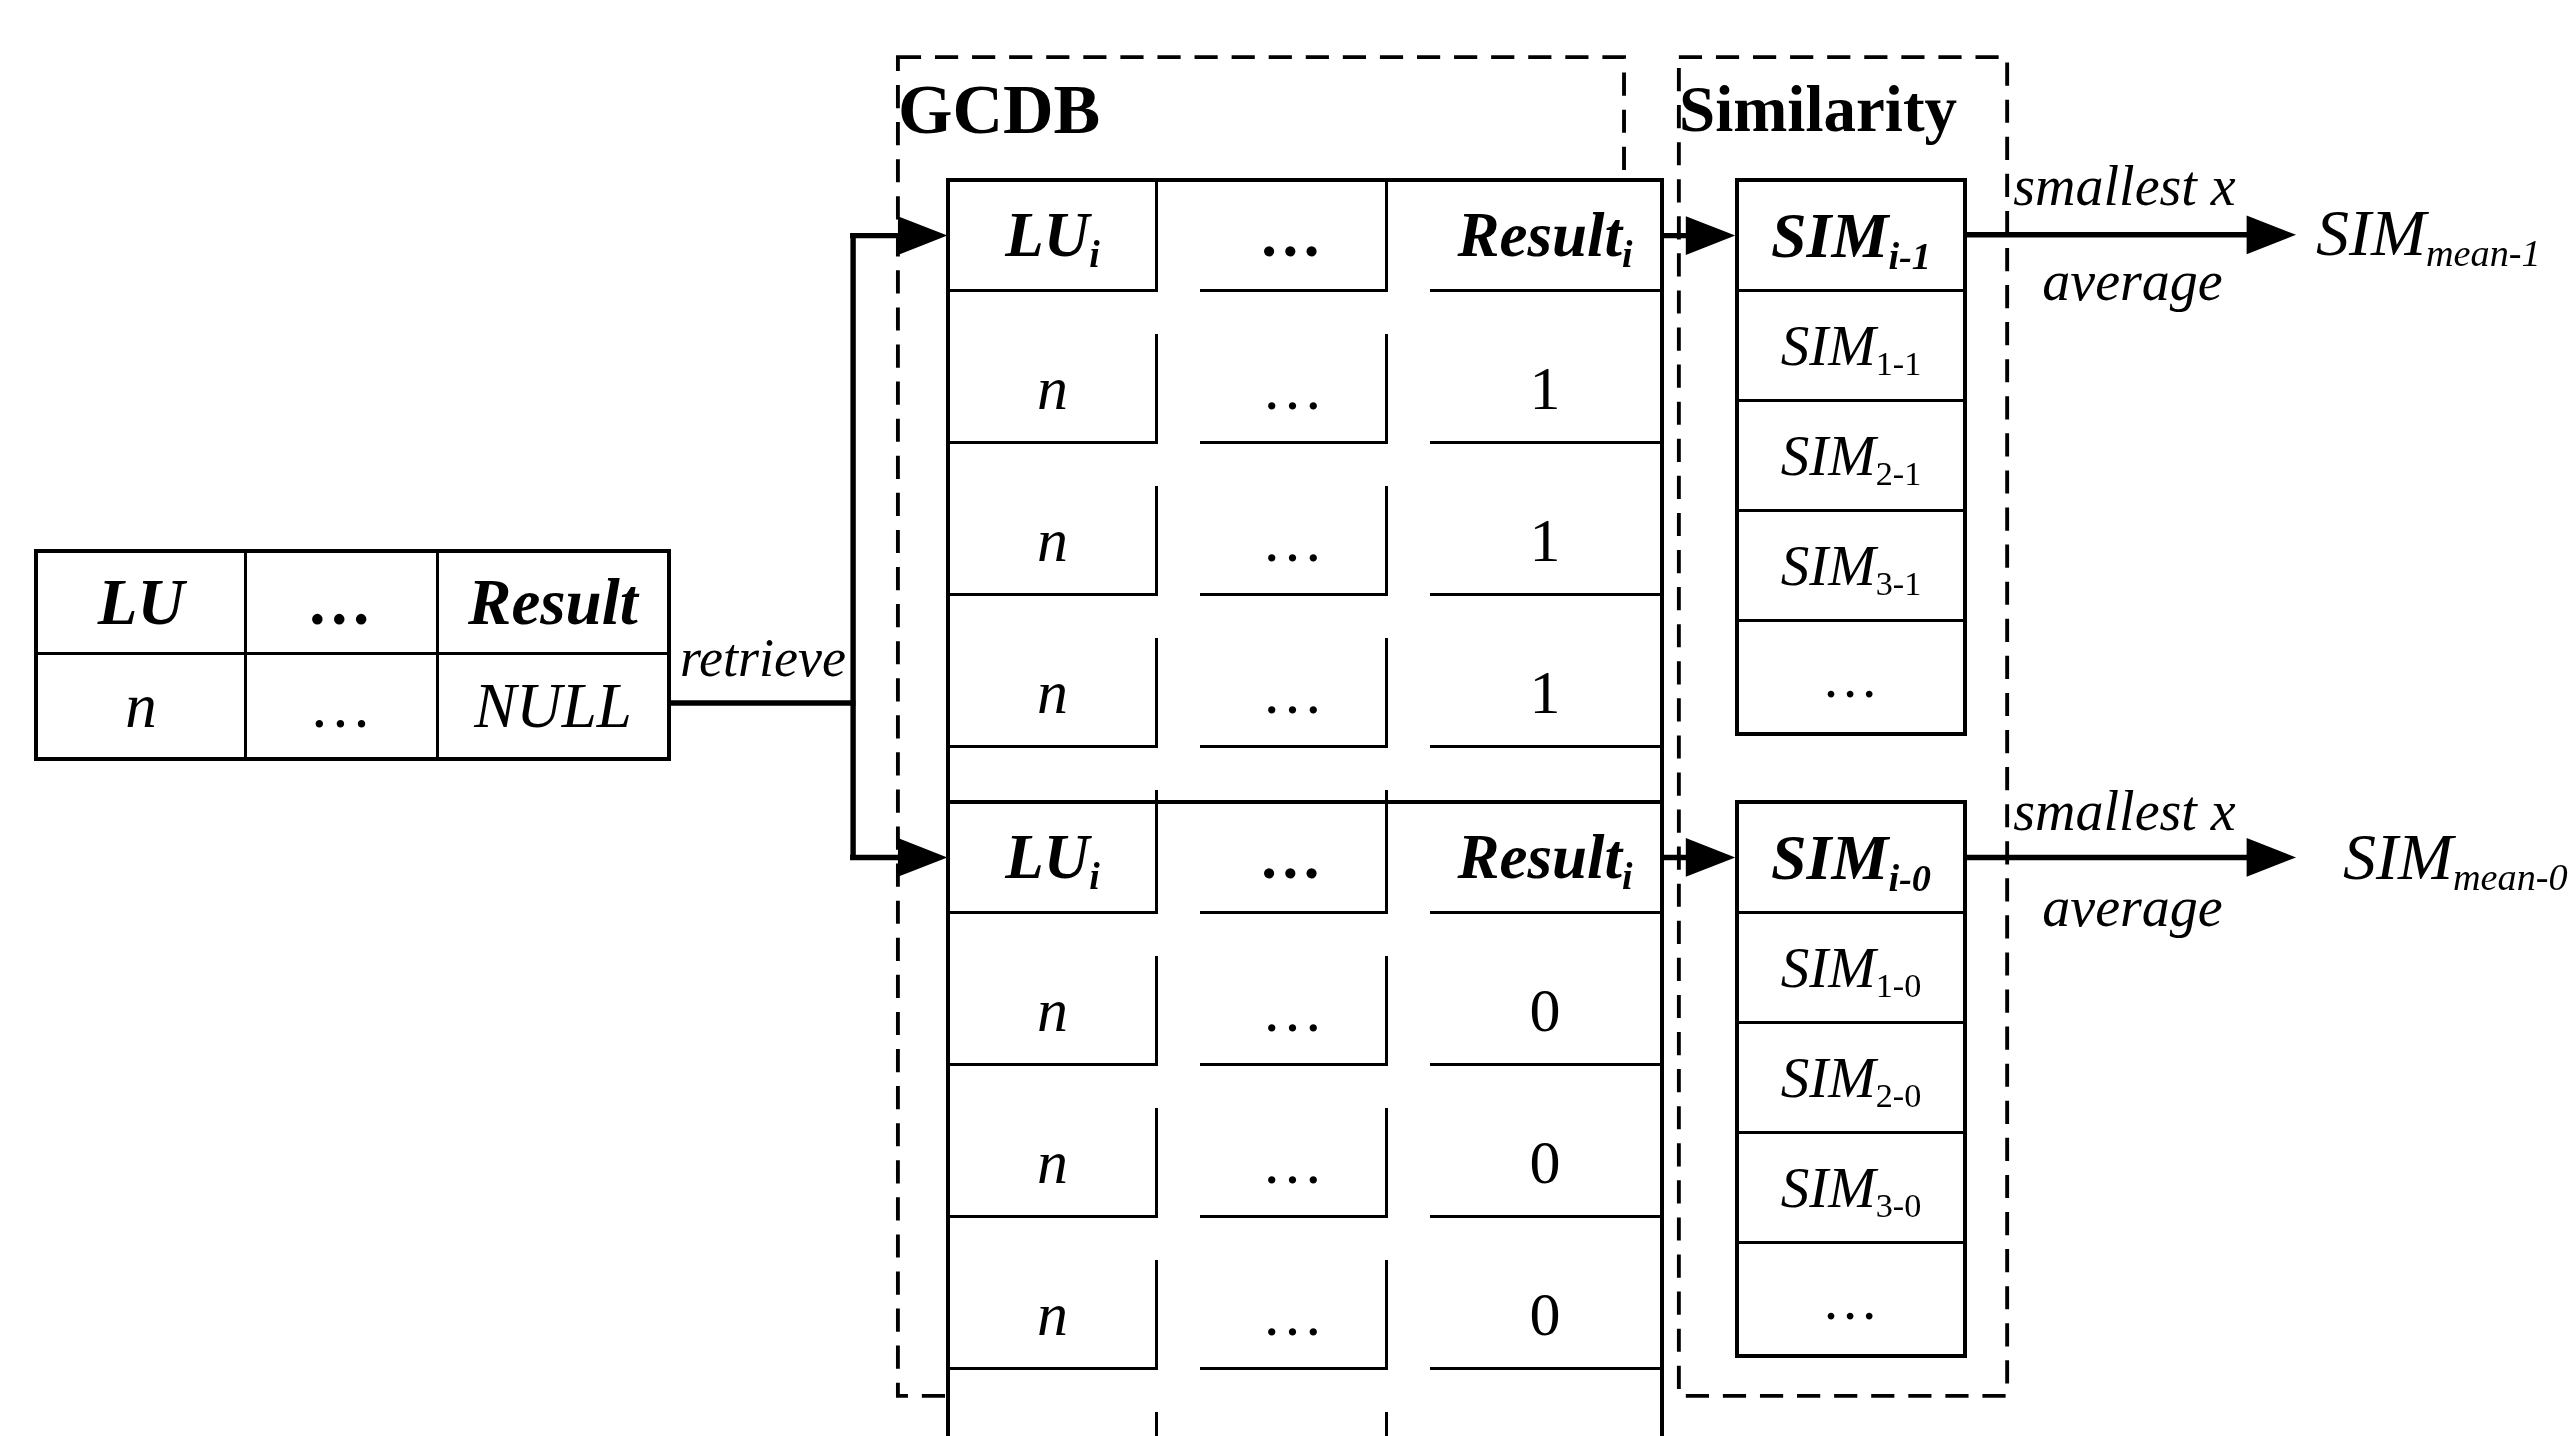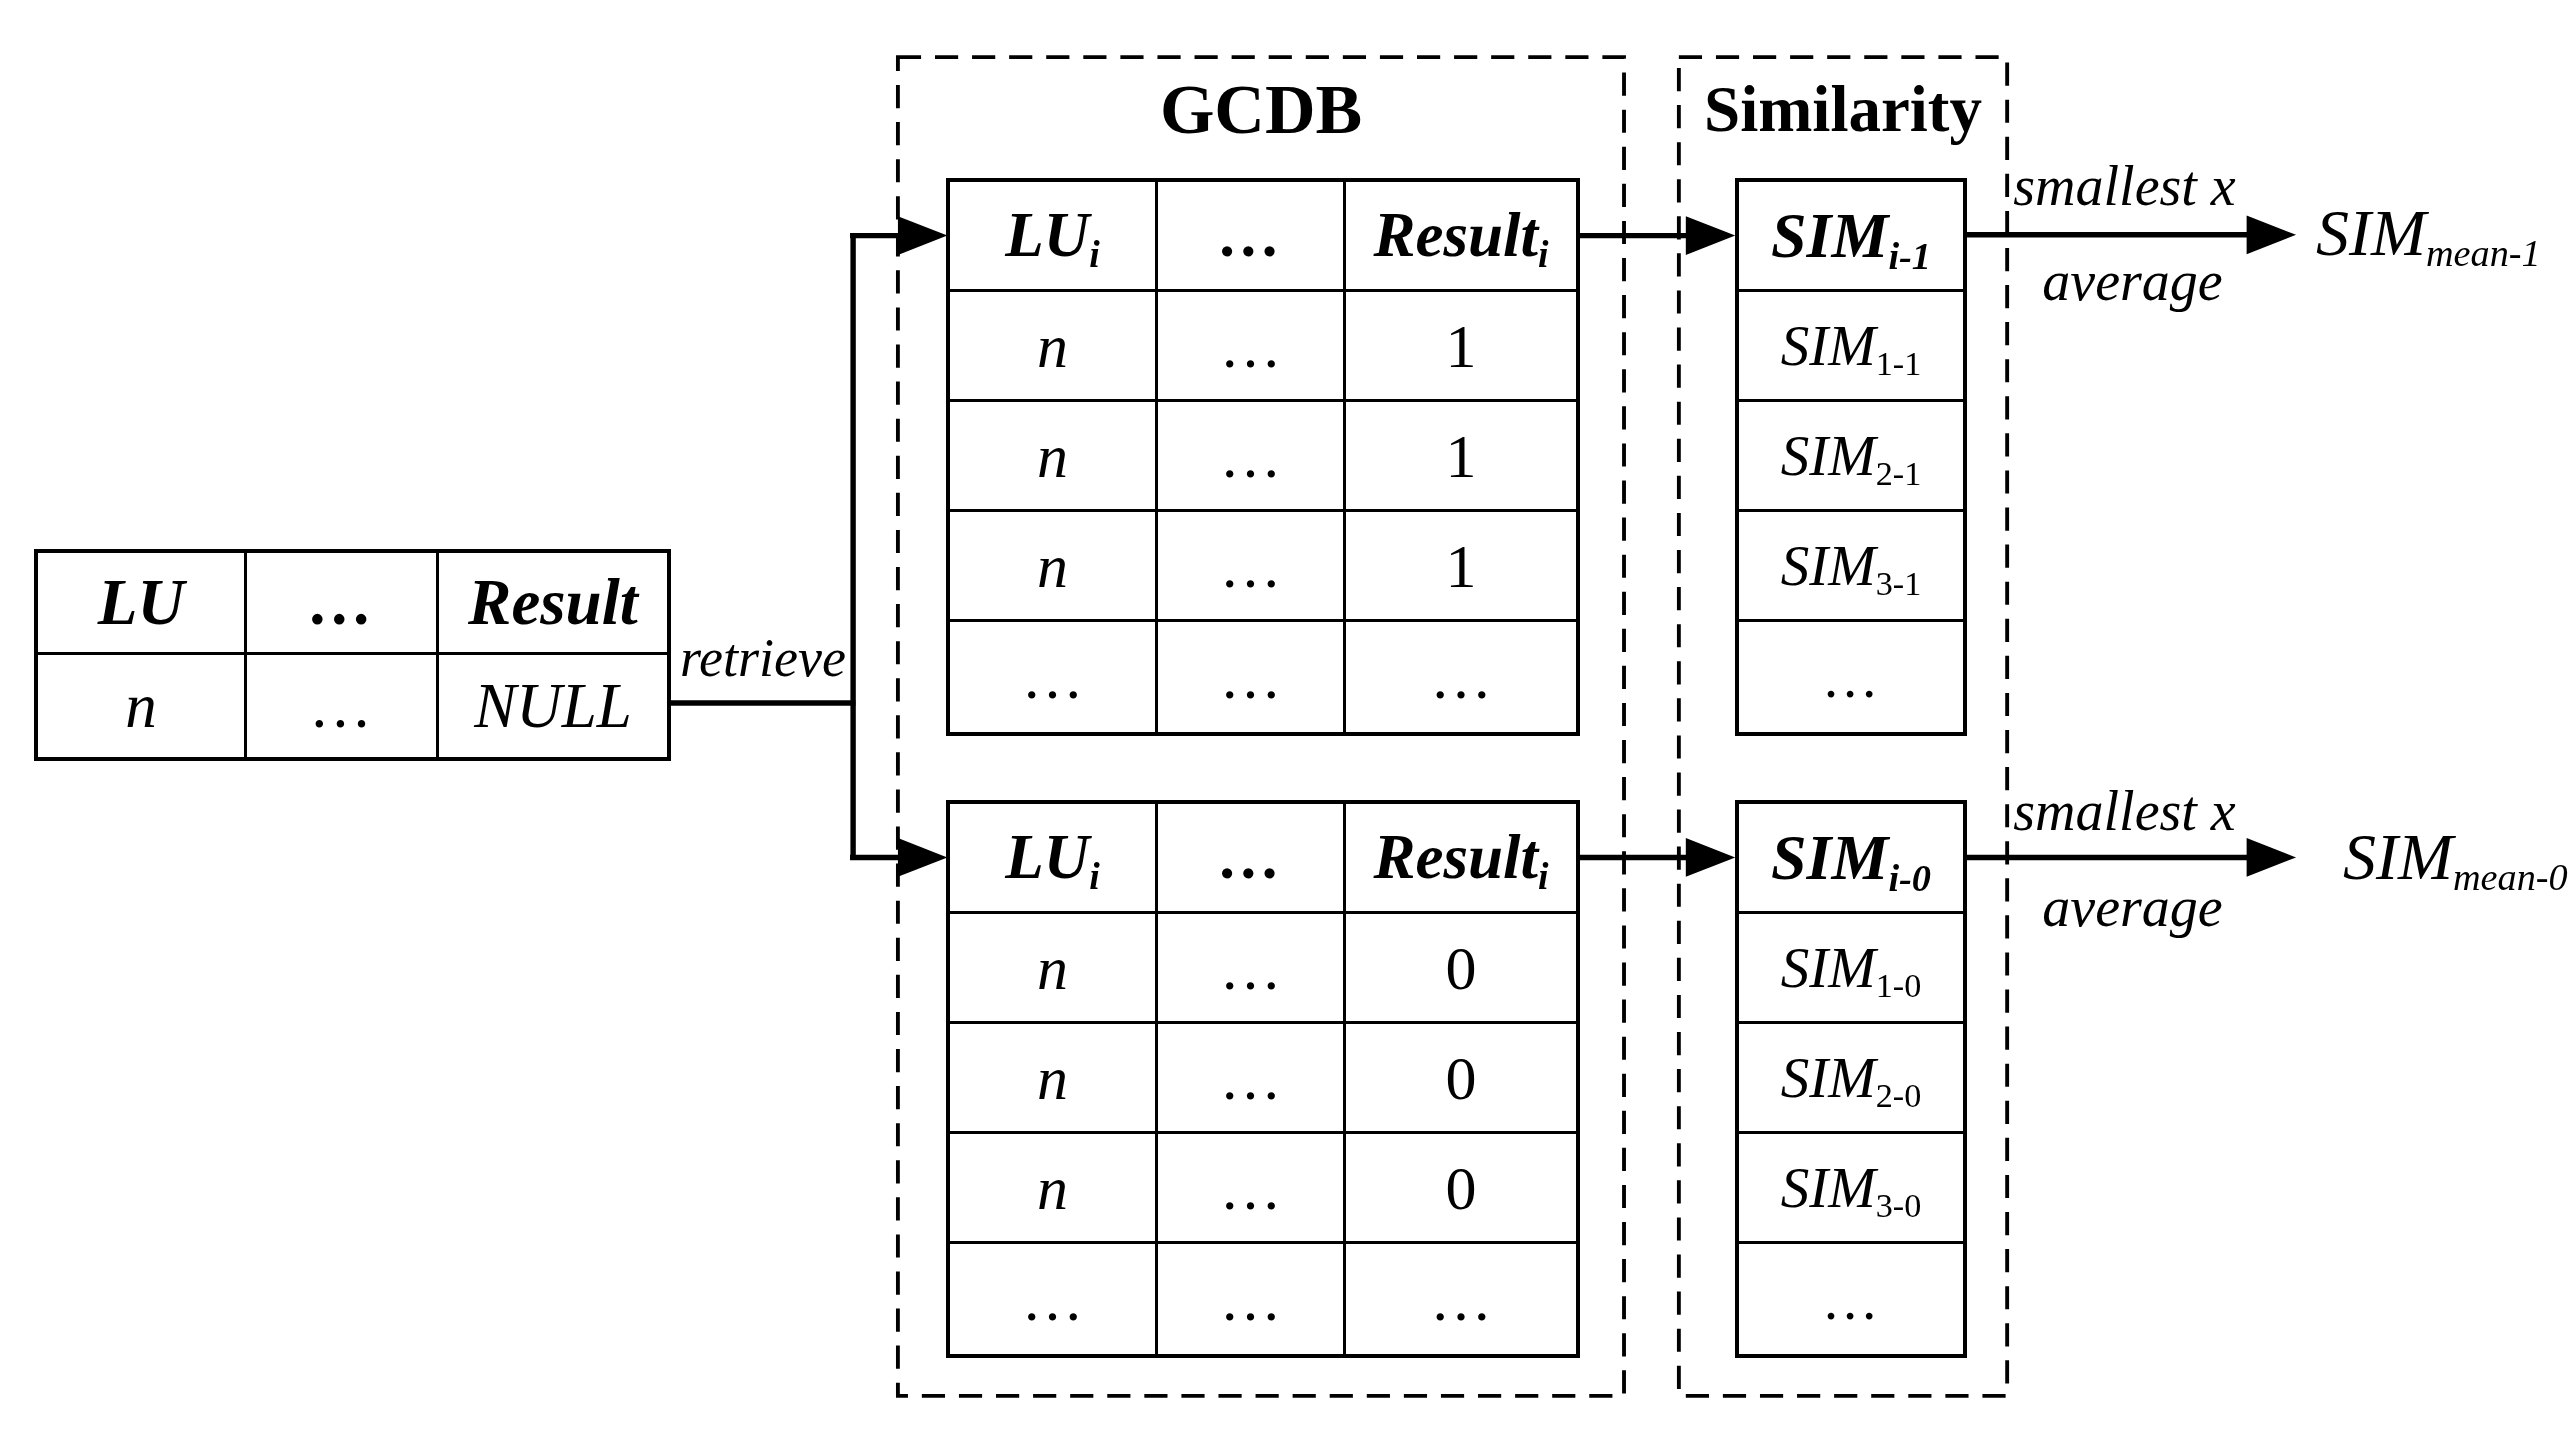--- a/index.html
+++ b/index.html
@@ -15,25 +15,25 @@
   sub{font-size:0.60em;vertical-align:-0.30em;line-height:0;}
 
   .sim-case-title{left:108px;top:433px;width:626px;text-align:center;
                   font-size:66px;font-weight:bold;line-height:83px;}
   .sim-case-title .it{font-style:italic;margin-left:0.18em;}
 
   .left-tbl{left:34px;top:549px;grid-template-columns:209px 192px 228px;grid-template-rows:102px 102px;}
   .left-tbl .hdr{font-size:65px;font-weight:bold;font-style:italic;}
   .left-tbl .dat{font-size:63px;font-style:italic;}
 
-  .box-title{z-index:3;text-align:center;font-weight:bold;}
+  .box-title{z-index:3;font-weight:bold;}
   .gcdb-title{left:898px;top:71px;width:726px;font-size:70px;line-height:77px;}
   .similarity-title{left:1679px;top:71px;width:328px;font-size:65px;line-height:77px;}
 
-  .gcdb-tbl{grid-template-columns:208px 188px 230px;grid-template-rows:repeat(5,110px);left:946px;}
+  .gcdb-tbl{grid-template-columns:208px 188px 230px;grid-template-rows:repeat(5,110px);left:946px;gap:42px;}
   .gcdb-tbl .hdr{font-size:63px;font-weight:bold;font-style:italic;}
   .gcdb-tbl .dat{font-size:62px;}
   .gcdb-tbl .dat.nn{font-style:italic;}
   .t-top{top:178px;} .t-bot{top:800px;}
 
   .sim-tbl{grid-template-columns:224px;grid-template-rows:repeat(5,110px);left:1735px;}
   .sim-tbl .hdr{font-size:64px;font-weight:bold;font-style:italic;}
   .sim-tbl .dat{font-size:57px;font-style:italic;}
   .sim-tbl .dat sub{font-style:normal;margin-top:21px;}
 

